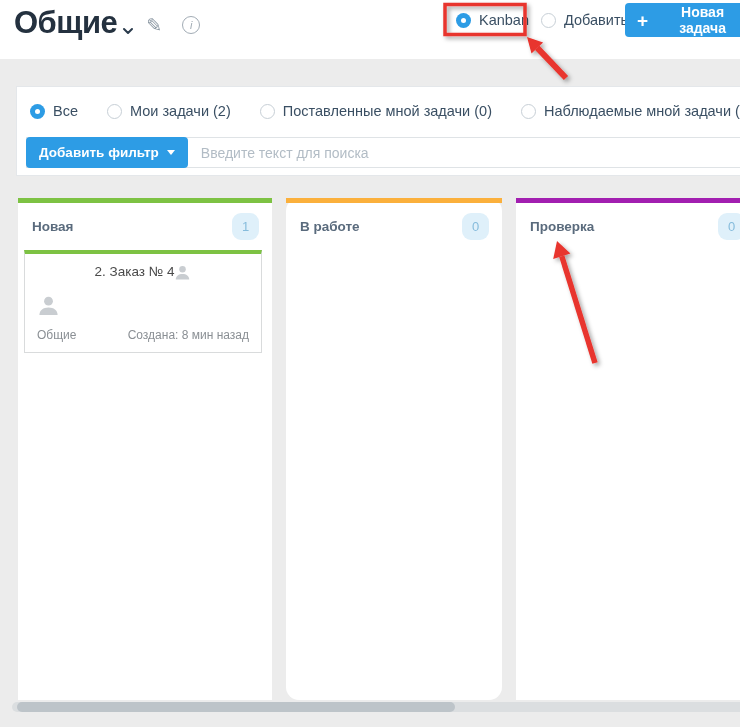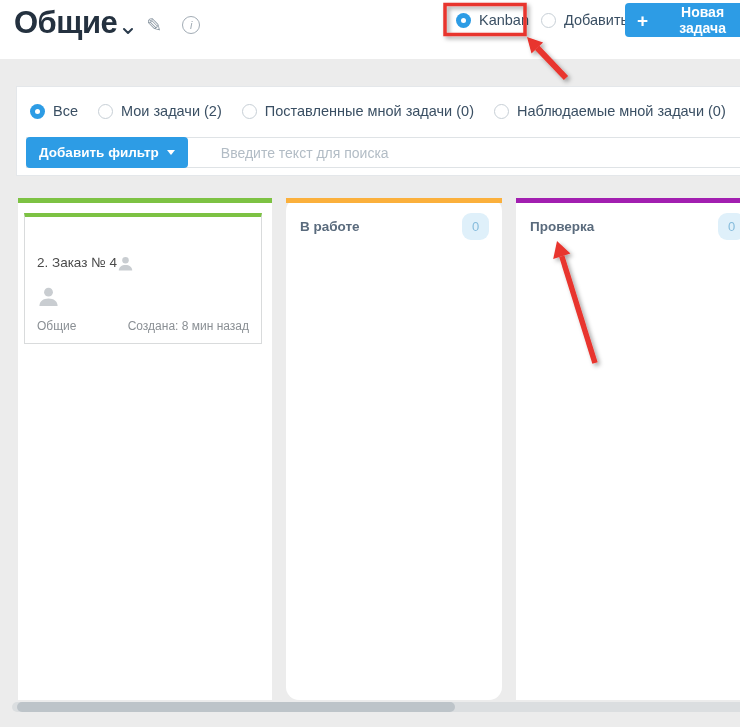--- a/index.html
+++ b/index.html
@@ -39,26 +39,26 @@
     font-weight:700; font-size:14px; display:flex; align-items:center; gap:10px;
     padding:0 0 0 12px; cursor:pointer; font-family:inherit;
   }
   .new-task-btn .plus { font-size:19px; font-weight:700; line-height:1; }
 
   
   .filter-panel {
     position:absolute; left:16px; top:86px; width:724px; height:90px;
     background:#fff; border:1px solid #E4E7EA; border-right:none;
   }
-  .filter-radios { display:flex; align-items:center; gap:20px; padding:16px 0 0 13px; }
+  .filter-radios { display:flex; align-items:center; gap:29px; padding:16px 0 0 13px; }
   .fr { display:flex; align-items:center; gap:8px; }
 
   .input-group {
     position:absolute; left:9px; top:50px; right:-1px; height:31px;
-    background:#fff; border:1px solid #DFE3E6; display:flex; align-items:stretch;gap:20px;
+    background:#fff; border:1px solid #DFE3E6; display:flex; align-items:stretch;
   }
   .add-filter-btn {
     margin:-1px; height:31px; background:#2D9CE5; border:none; border-radius:4px;
     color:#fff; font-weight:700; font-size:13.5px; padding:0 13px;
     display:flex; align-items:center; gap:8px; cursor:pointer; font-family:inherit; flex:none;
   }
   .caret-down { width:0; height:0; border-left:4px solid transparent; border-right:4px solid transparent; border-top:5px solid #fff; }
   .search-input { flex:1; border:none; outline:none; padding:0 14px; font-size:14px; color:#33475B; background:transparent; font-family:Liberation Sans, sans-serif; }
   .search-input::placeholder { color:#B2BCC5; }
 
@@ -72,21 +72,21 @@
   .col-name { font-size:13.5px; font-weight:700; color:#5A6B7D; }
   .badge {
     min-width:27px; height:27px; border-radius:9px; background:#DFF0FA; color:#86BCDC;
     font-size:13px; display:flex; align-items:center; justify-content:center; padding:0 4px;
   }
   .cards { padding:10px 10px 0 6px; }
   .card {
     background:#fff; border:1px solid #D9DBDC; border-top-width:4px; border-top-style:solid;
     padding:10px 12px 10px 12px; cursor:pointer;
   }
-  .card-title-row { display:flex; justify-content:flex-start; align-items:flex-start;margin-top:28px; }
+  .card-title-row { display:flex; justify-content:center; align-items:flex-start; }
   .card-title { font-size:13.5px; color:#4A4A4A; }
   .person-icon svg { width:17px; height:17px; display:block; }
   .avatar { margin-top:13px; }
   .avatar svg { width:23px; height:23px; display:block; }
   .card-footer { display:flex; justify-content:space-between; margin-top:11px; font-size:12px; color:#8A8F94; }
 
   
   .scroll-track { position:absolute; left:12px; top:702px; width:728px; height:10px; background:#DBDEE0; border-radius:6px 0 0 6px; }
   .scroll-thumb { position:absolute; left:5px; top:0; width:438px; height:10px; background:#BDC4C9; border-radius:6px; cursor:grab; }
 
@@ -149,20 +149,24 @@
     <button class="add-filter-btn">
       <span>Добавить фильтр</span>
       <span class="caret-down"></span>
     </button>
     <input class="search-input" type="text" placeholder="Введите текст для поиска" style="">
   </div>
 </div>
 
 <div class="col" id="col-0">
   <div class="col-bar" style="background: rgb(125, 194, 67);"></div>
+  <div class="col-head">
+    <span class="col-name">Новая</span>
+    <span class="badge">1</span>
+  </div>
   <div class="cards">
     <div class="card" style="border-top-color: rgb(125, 194, 67);">
       <div class="card-title-row">
         <span class="card-title">2. Заказ № 4</span>
         <span class="person-icon">
           <svg viewBox="0 0 24 24">
               <circle cx="12" cy="7.5" r="4.6" fill="#C9CDD1"></circle>
               <path d="M2.5 22c0-5.2 4.2-8 9.5-8s9.5 2.8 9.5 8z" fill="#C9CDD1"></path>
             </svg>
         </span>

